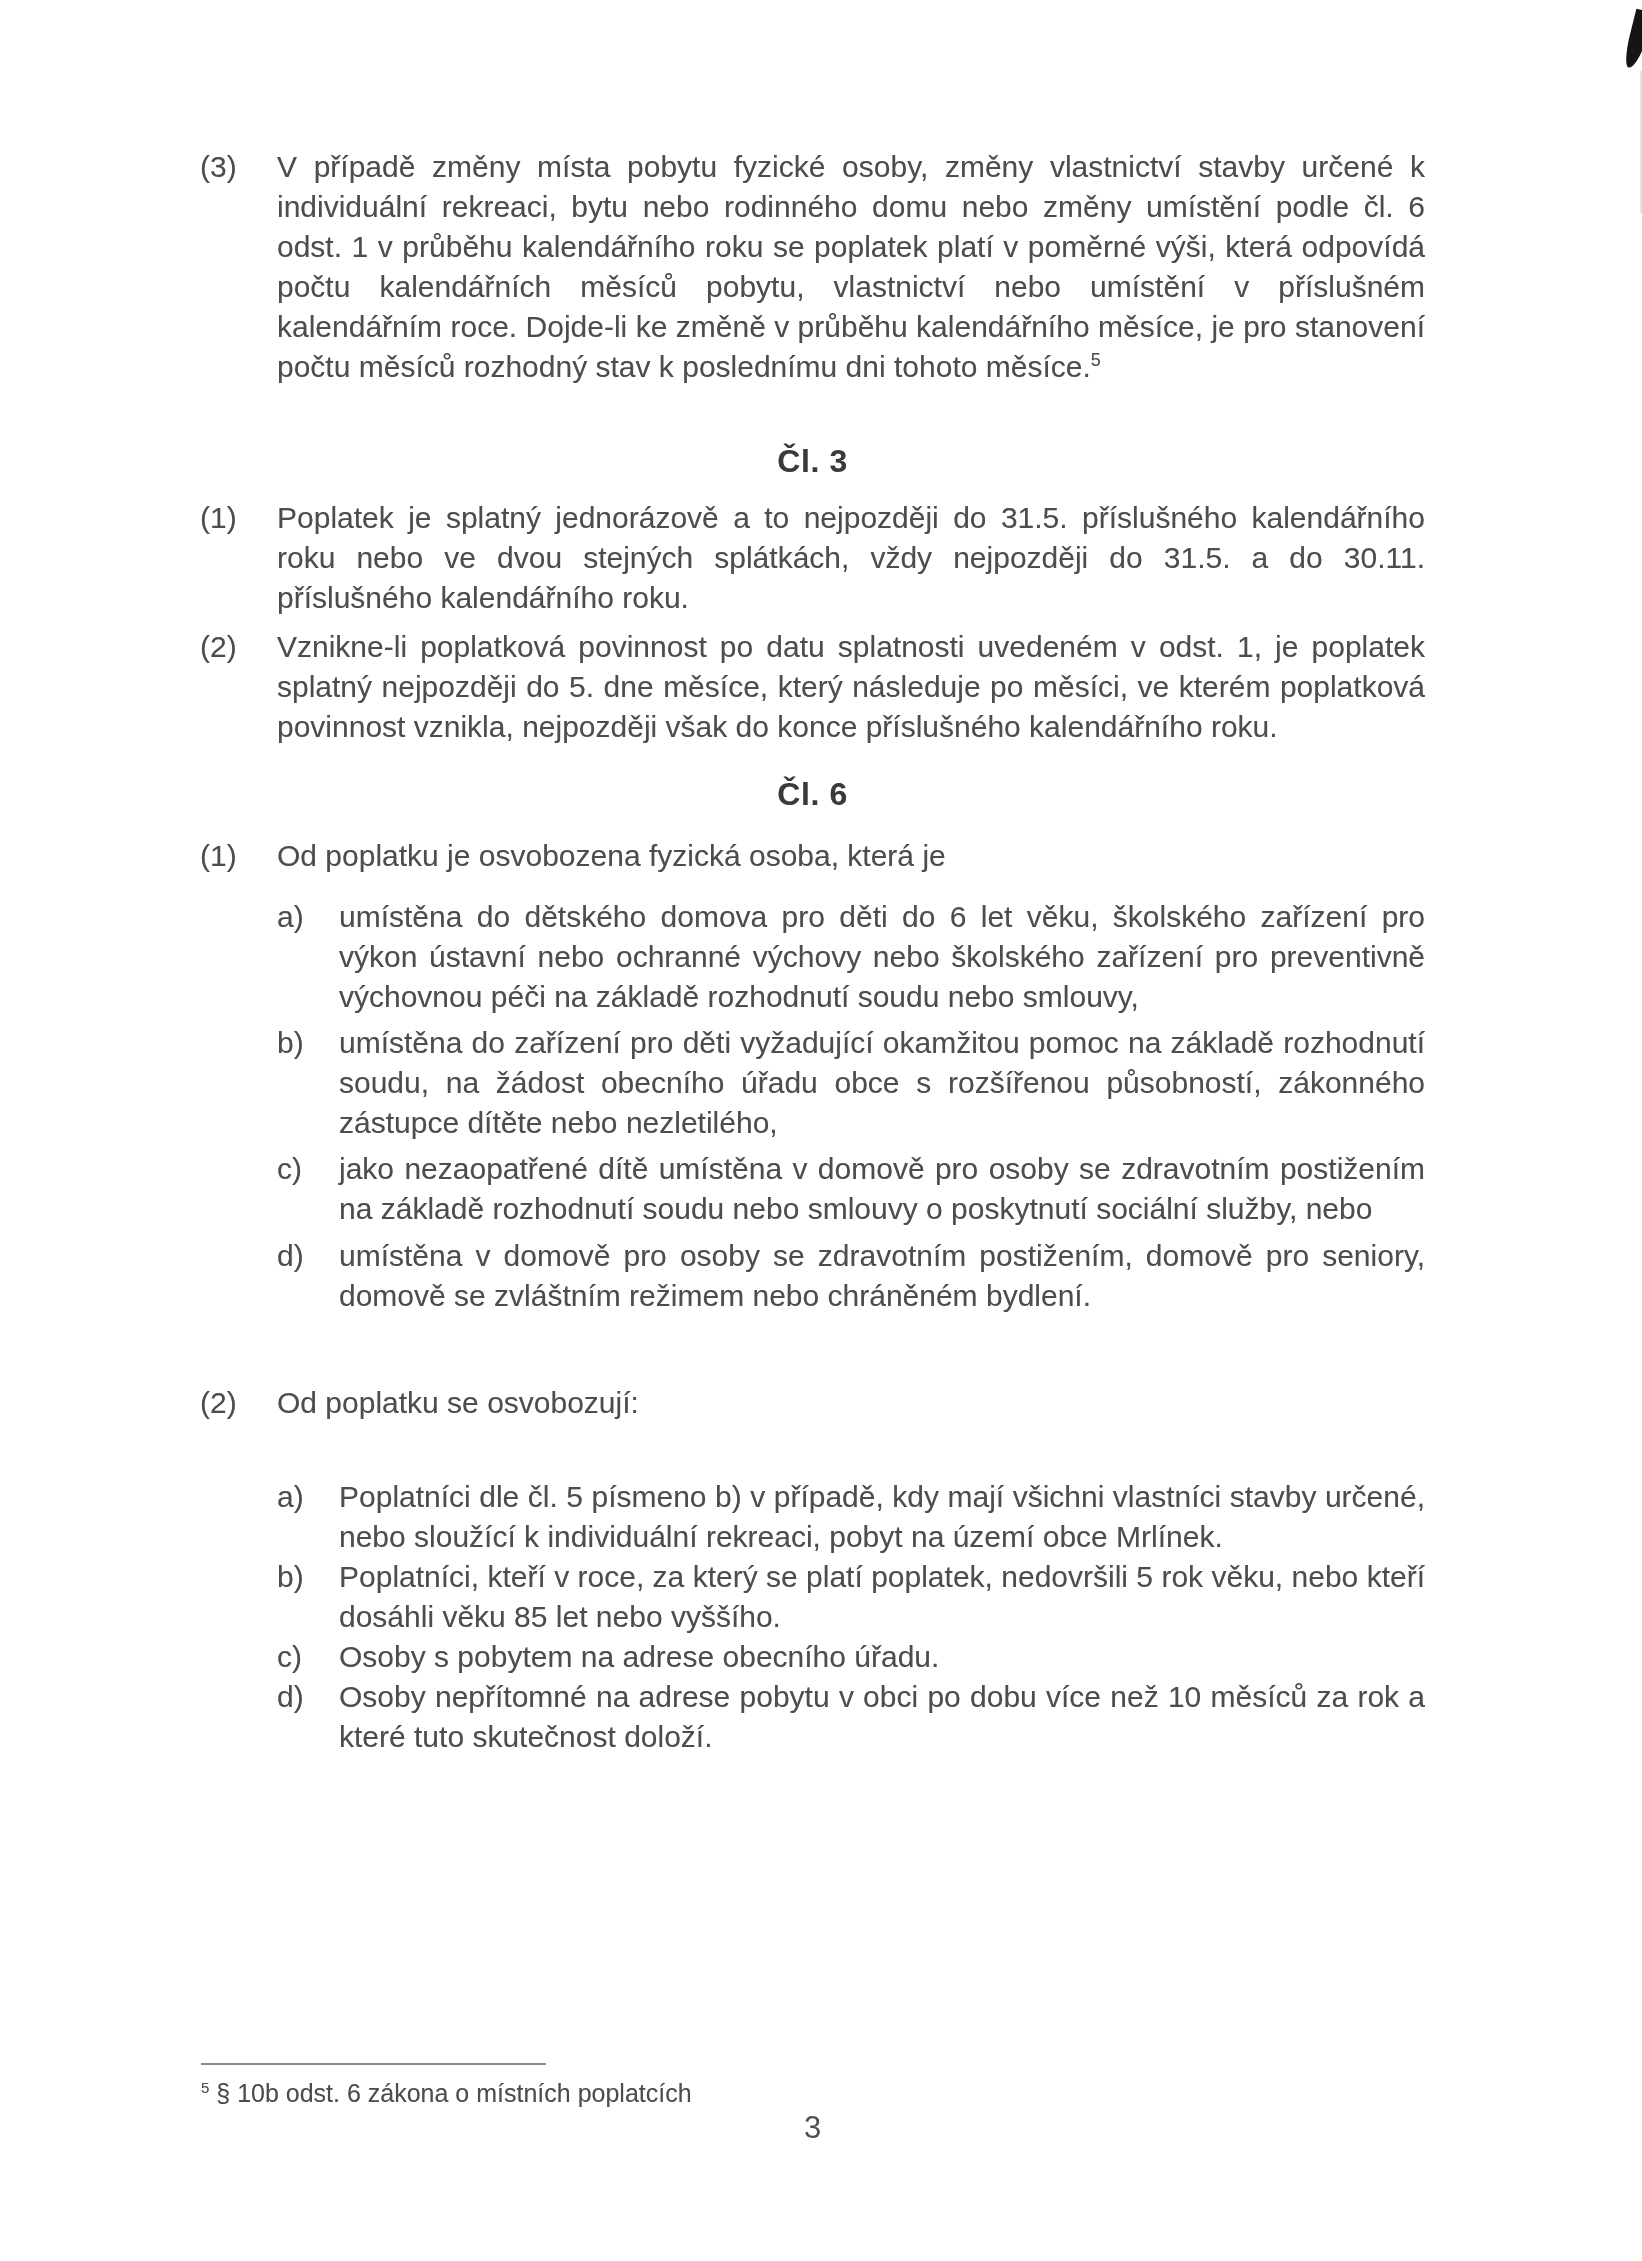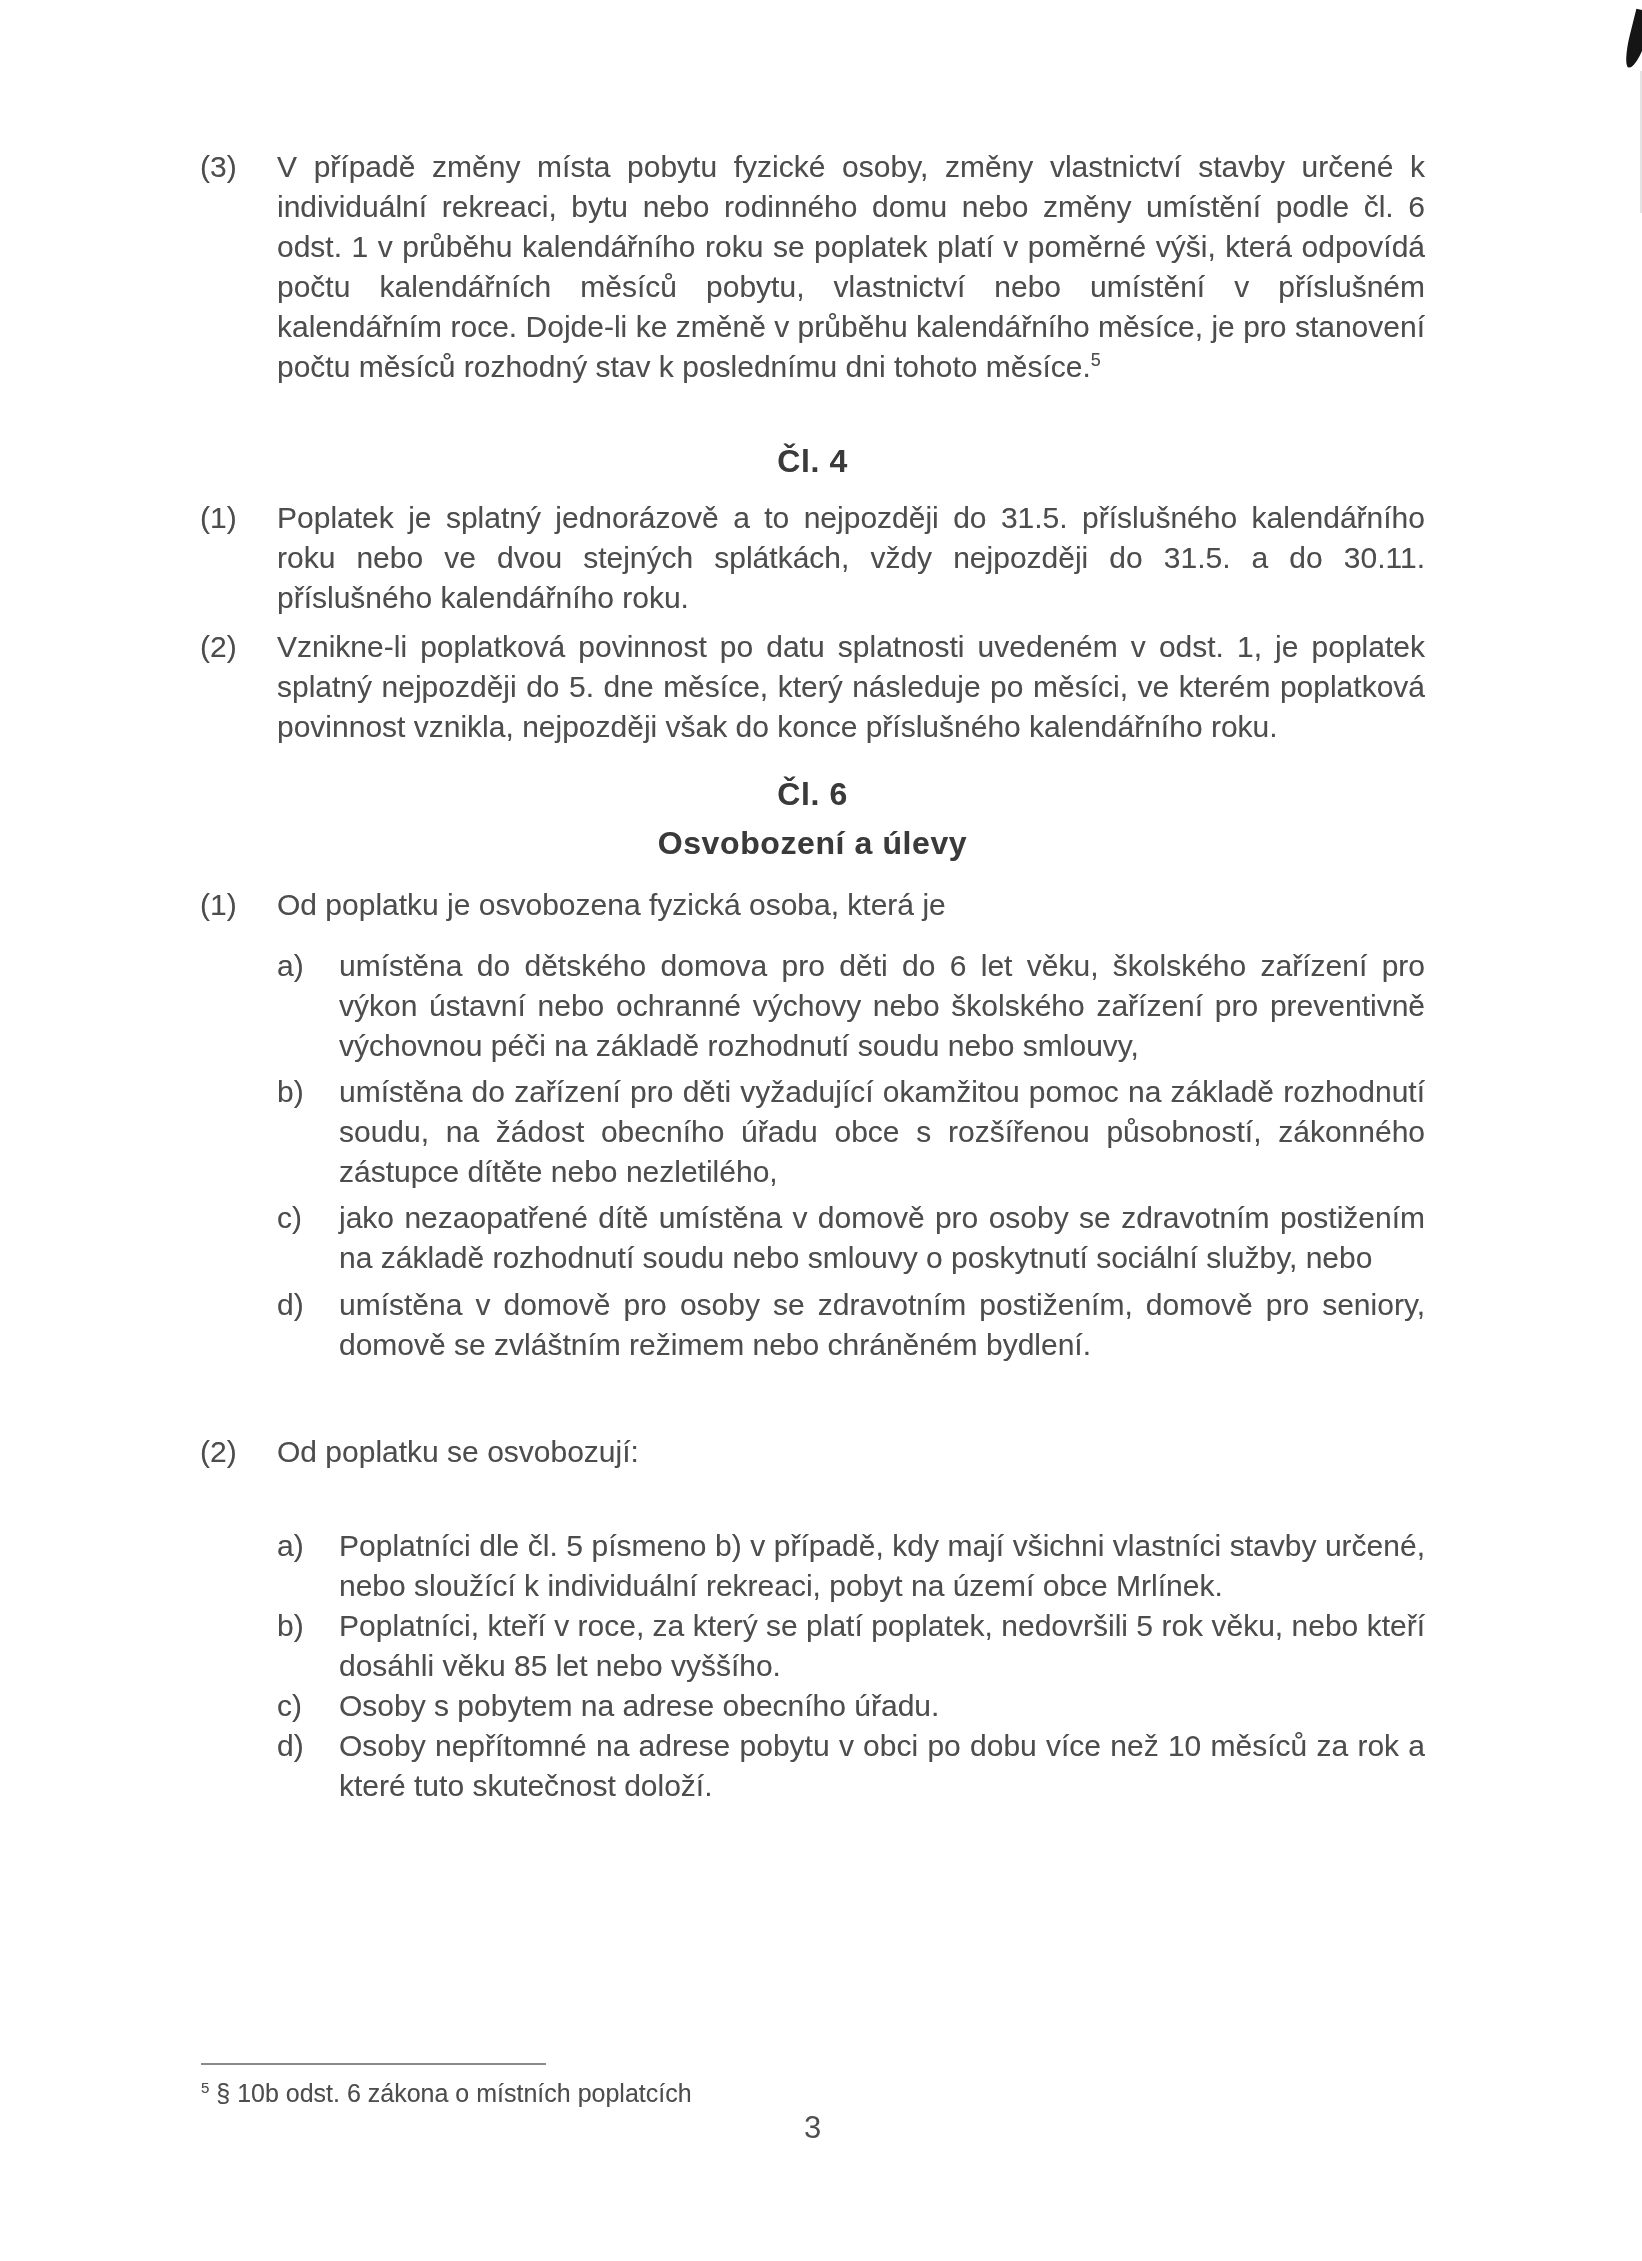--- a/index.html
+++ b/index.html
@@ -121,34 +121,33 @@
   <div class="corner-artifact"></div>
   <div class="edge-smudge"></div>
 
   <div class="content">
 
     <div class="item p3">
       <span class="marker">(3)</span>
       <div class="body"><span>V případě změny místa pobytu fyzické osoby, změny vlastnictví stavby určené k individuální rekreaci, bytu nebo rodinného domu nebo změny umístění podle čl. 6 odst. 1 v průběhu kalendářního roku se poplatek platí v poměrné výši, která odpovídá počtu kalendářních měsíců pobytu, vlastnictví nebo umístění v příslušném kalendářním roce. Dojde-li ke změně v průběhu kalendářního měsíce, je pro stanovení počtu měsíců rozhodný stav k poslednímu dni tohoto měsíce.</span><sup>5</sup></div>
     </div>
 
-    <div class="heading art-num">Čl. 4</div>
+    <div class="heading art-num">Čl. 3</div>
 
     <div class="item a5-item1">
       <span class="marker">(1)</span>
       <div class="body">Poplatek je splatný jednorázově a to nejpozději do 31.5. příslušného kalendářního roku nebo ve dvou stejných splátkách, vždy nejpozději do 31.5. a do 30.11. příslušného kalendářního roku.</div>
     </div>
 
     <div class="item a5-item2">
       <span class="marker">(2)</span>
       <div class="body">Vznikne-li poplatková povinnost po datu splatnosti uvedeném v odst. 1, je poplatek splatný nejpozději do 5. dne měsíce, který následuje po měsíci, ve kterém poplatková povinnost vznikla, nejpozději však do konce příslušného kalendářního roku.</div>
     </div>
 
     <div class="heading art-num art6-num">Čl. 6</div>
-    <div class="heading art-title">Osvobození a úlevy</div>
 
     <div class="item a6-intro1">
       <span class="marker">(1)</span>
       <div class="body">Od poplatku je osvobozena fyzická osoba, která je</div>
     </div>
 
     <div class="item sub suba">
       <span class="marker">a)</span>
       <div class="body">umístěna do dětského domova pro děti do 6 let věku, školského zařízení pro výkon ústavní nebo ochranné výchovy nebo školského zařízení pro preventivně výchovnou péči na základě rozhodnutí soudu nebo smlouvy,</div>
     </div>

